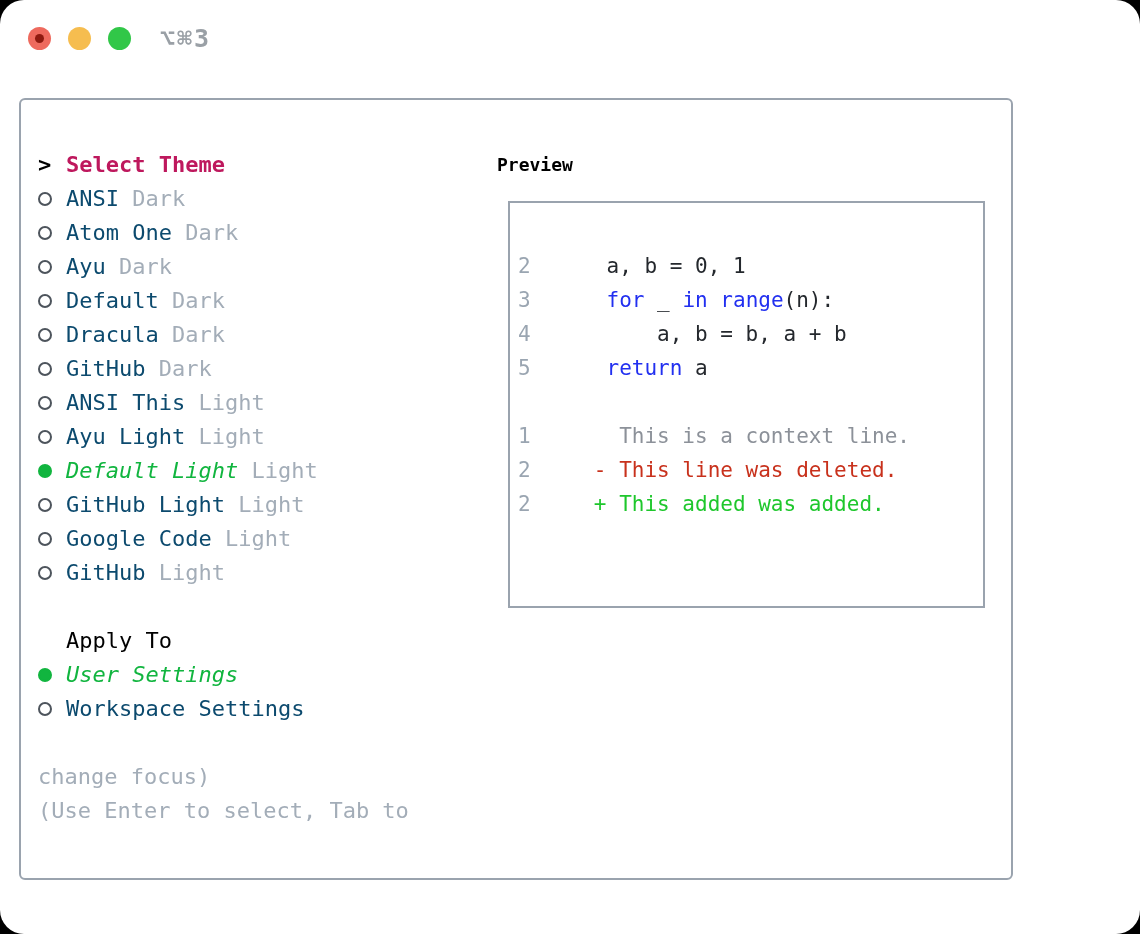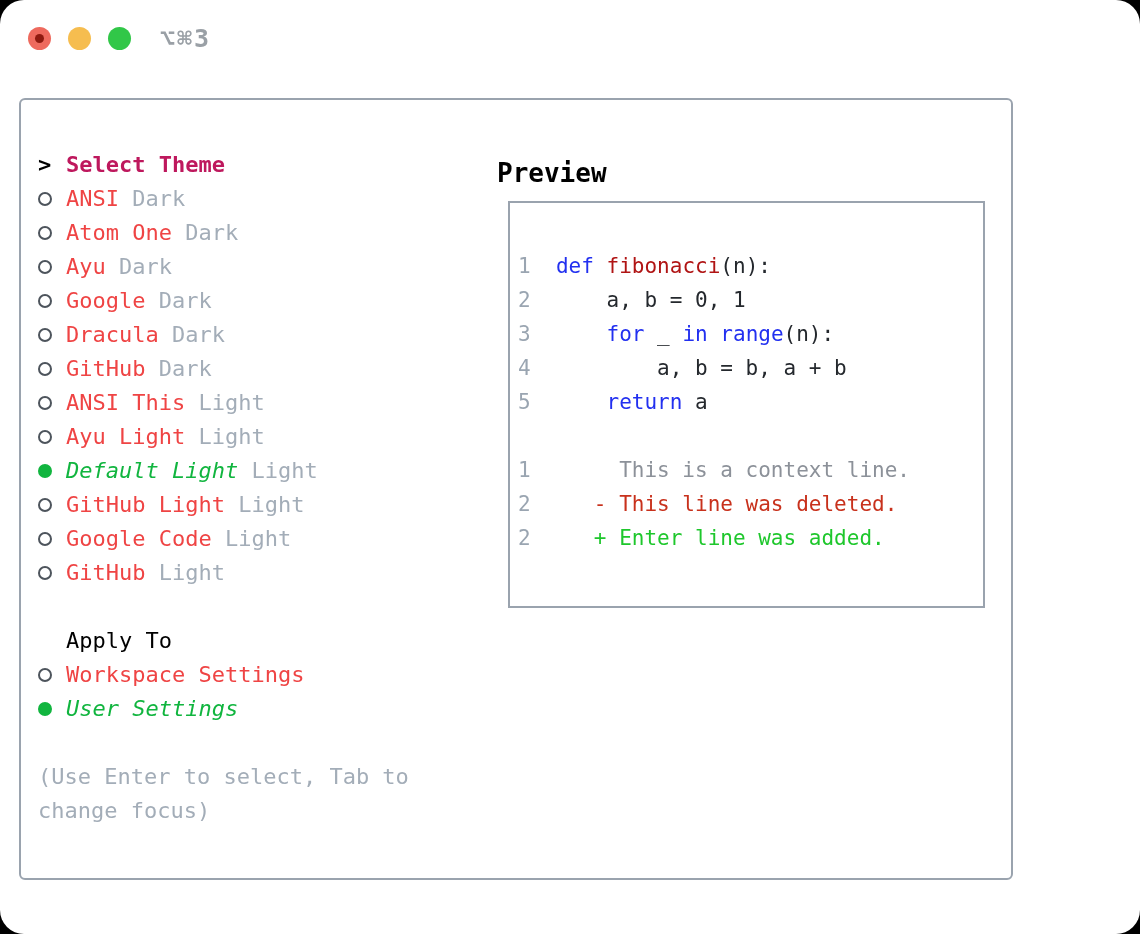--- a/index.html
+++ b/index.html
@@ -21,28 +21,28 @@
     border:2px solid var(--border_gray);border-radius:6px;box-sizing:border-box;}
 
   
   .left-col{position:absolute;left:17px;top:48px;font-size:22px;line-height:34px;color:#363b42;}
   .row{display:flex;align-items:center;height:34px;white-space:pre;}
   .mk{width:28px;flex:0 0 28px;display:flex;align-items:center;font-weight:bold;color:#000;}
   .circle{width:14px;height:14px;border:2px solid #4d545c;border-radius:50%;box-sizing:border-box;}
   .circle.sel{background:var(--ui_green);border-color:var(--ui_green);}
   .hdr-label{font-weight:bold;color:#be185d;}
   .apply-hdr{color:#000000;}
-  .nm{color:#ef4444;}
+  .nm{color:#0c4a6e;}
   .row.selected .nm{color:var(--ui_green);font-style:italic;}
   .vr{color:var(--muted_gray);white-space:pre;}
   .blank{height:34px;}
   .hint{color:var(--muted_gray);}
 
   
-  .preview-title{position:absolute;left:476px;top:48px;font-size:26px;line-height:34px;font-weight:bold;color:#000;margin-top:8px;}
+  .preview-title{position:absolute;left:476px;top:48px;font-size:18px;line-height:34px;font-weight:bold;color:#000;}
   .preview-box{position:absolute;left:487px;top:101px;width:477px;height:407px;
     border:2px solid var(--border_gray);box-sizing:border-box;}
   .code{padding:46px 0 0 8px;font-size:21px;line-height:34px;}
   .line{height:34px;white-space:pre;}
   .ln{color:var(--gutter_gray);}
   .pl{color:#24282d;}
   .kw{color:var(--keyword_blue);}
   .fn{color:var(--function_red);}
   .ctx{color:var(--context_gray);}
   .del{color:var(--diff_del_red);}
@@ -63,61 +63,60 @@
     <div class="left-col">
       <div class="row">
         <span class="mk">&gt;</span>
         <span class="hdr-label">Select Theme</span>
       </div>
 
       <div id="theme-list">
           <div class="row"><span class="mk"><span class="circle"></span></span><span class="nm">ANSI</span><span class="vr"> Dark</span></div>
           <div class="row"><span class="mk"><span class="circle"></span></span><span class="nm">Atom One</span><span class="vr"> Dark</span></div>
           <div class="row"><span class="mk"><span class="circle"></span></span><span class="nm">Ayu</span><span class="vr"> Dark</span></div>
-          <div class="row"><span class="mk"><span class="circle"></span></span><span class="nm">Google</span><span class="vr"> Dark</span></div>
+          <div class="row"><span class="mk"><span class="circle"></span></span><span class="nm">Default</span><span class="vr"> Dark</span></div>
           <div class="row"><span class="mk"><span class="circle"></span></span><span class="nm">Dracula</span><span class="vr"> Dark</span></div>
           <div class="row"><span class="mk"><span class="circle"></span></span><span class="nm">GitHub</span><span class="vr"> Dark</span></div>
           <div class="row"><span class="mk"><span class="circle"></span></span><span class="nm">ANSI This</span><span class="vr"> Light</span></div>
           <div class="row"><span class="mk"><span class="circle"></span></span><span class="nm">Ayu Light</span><span class="vr"> Light</span></div>
           <div class="row selected"><span class="mk"><span class="circle sel"></span></span><span class="nm">Default Light</span><span class="vr"> Light</span></div>
           <div class="row"><span class="mk"><span class="circle"></span></span><span class="nm">GitHub Light</span><span class="vr"> Light</span></div>
           <div class="row"><span class="mk"><span class="circle"></span></span><span class="nm">Google Code</span><span class="vr"> Light</span></div>
           <div class="row"><span class="mk"><span class="circle"></span></span><span class="nm">GitHub</span><span class="vr"> Light</span></div>
         </div>
 
       <div class="blank"></div>
 
       <div class="row">
         <span class="mk"></span>
         <span class="apply-hdr">Apply To</span>
       </div>
 
       <div id="apply-list">
+          <div class="row selected"><span class="mk"><span class="circle sel"></span></span><span class="nm">User Settings</span></div>
           <div class="row"><span class="mk"><span class="circle"></span></span><span class="nm">Workspace Settings</span></div>
-          <div class="row selected"><span class="mk"><span class="circle sel"></span></span><span class="nm">User Settings</span></div>
         </div>
 
       <div class="blank"></div>
 
       <div class="hint">
+        <div class="row">change focus)</div>
         <div class="row">(Use Enter to select, Tab to</div>
-        <div class="row">change focus)</div>
       </div>
     </div>
 
     <div class="preview-title">Preview</div>
 
     <div class="preview-box">
       <div class="code" id="code-lines">
-          <div class="line"><span class="ln">1</span><span class="pl">  </span><span class="kw">def</span><span class="pl"> </span><span class="fn">fibonacci</span><span class="pl">(n):</span></div>
           <div class="line"><span class="ln">2</span><span class="pl">      a, b = 0, 1</span></div>
           <div class="line"><span class="ln">3</span><span class="pl">      </span><span class="kw">for</span><span class="pl"> _ </span><span class="kw">in</span><span class="pl"> </span><span class="kw">range</span><span class="pl">(n):</span></div>
           <div class="line"><span class="ln">4</span><span class="pl">          a, b = b, a + b</span></div>
           <div class="line"><span class="ln">5</span><span class="pl">      </span><span class="kw">return</span><span class="pl"> a</span></div>
           <div class="line"></div>
           <div class="line"><span class="ln">1</span><span class="ctx">       This is a context line.</span></div>
           <div class="line"><span class="ln">2</span><span class="del">     - This line was deleted.</span></div>
-          <div class="line"><span class="ln">2</span><span class="add">     + Enter line was added.</span></div>
+          <div class="line"><span class="ln">2</span><span class="add">     + This added was added.</span></div>
         </div>
     </div>
 
   </div>
 </div>
 
 </body></html>

